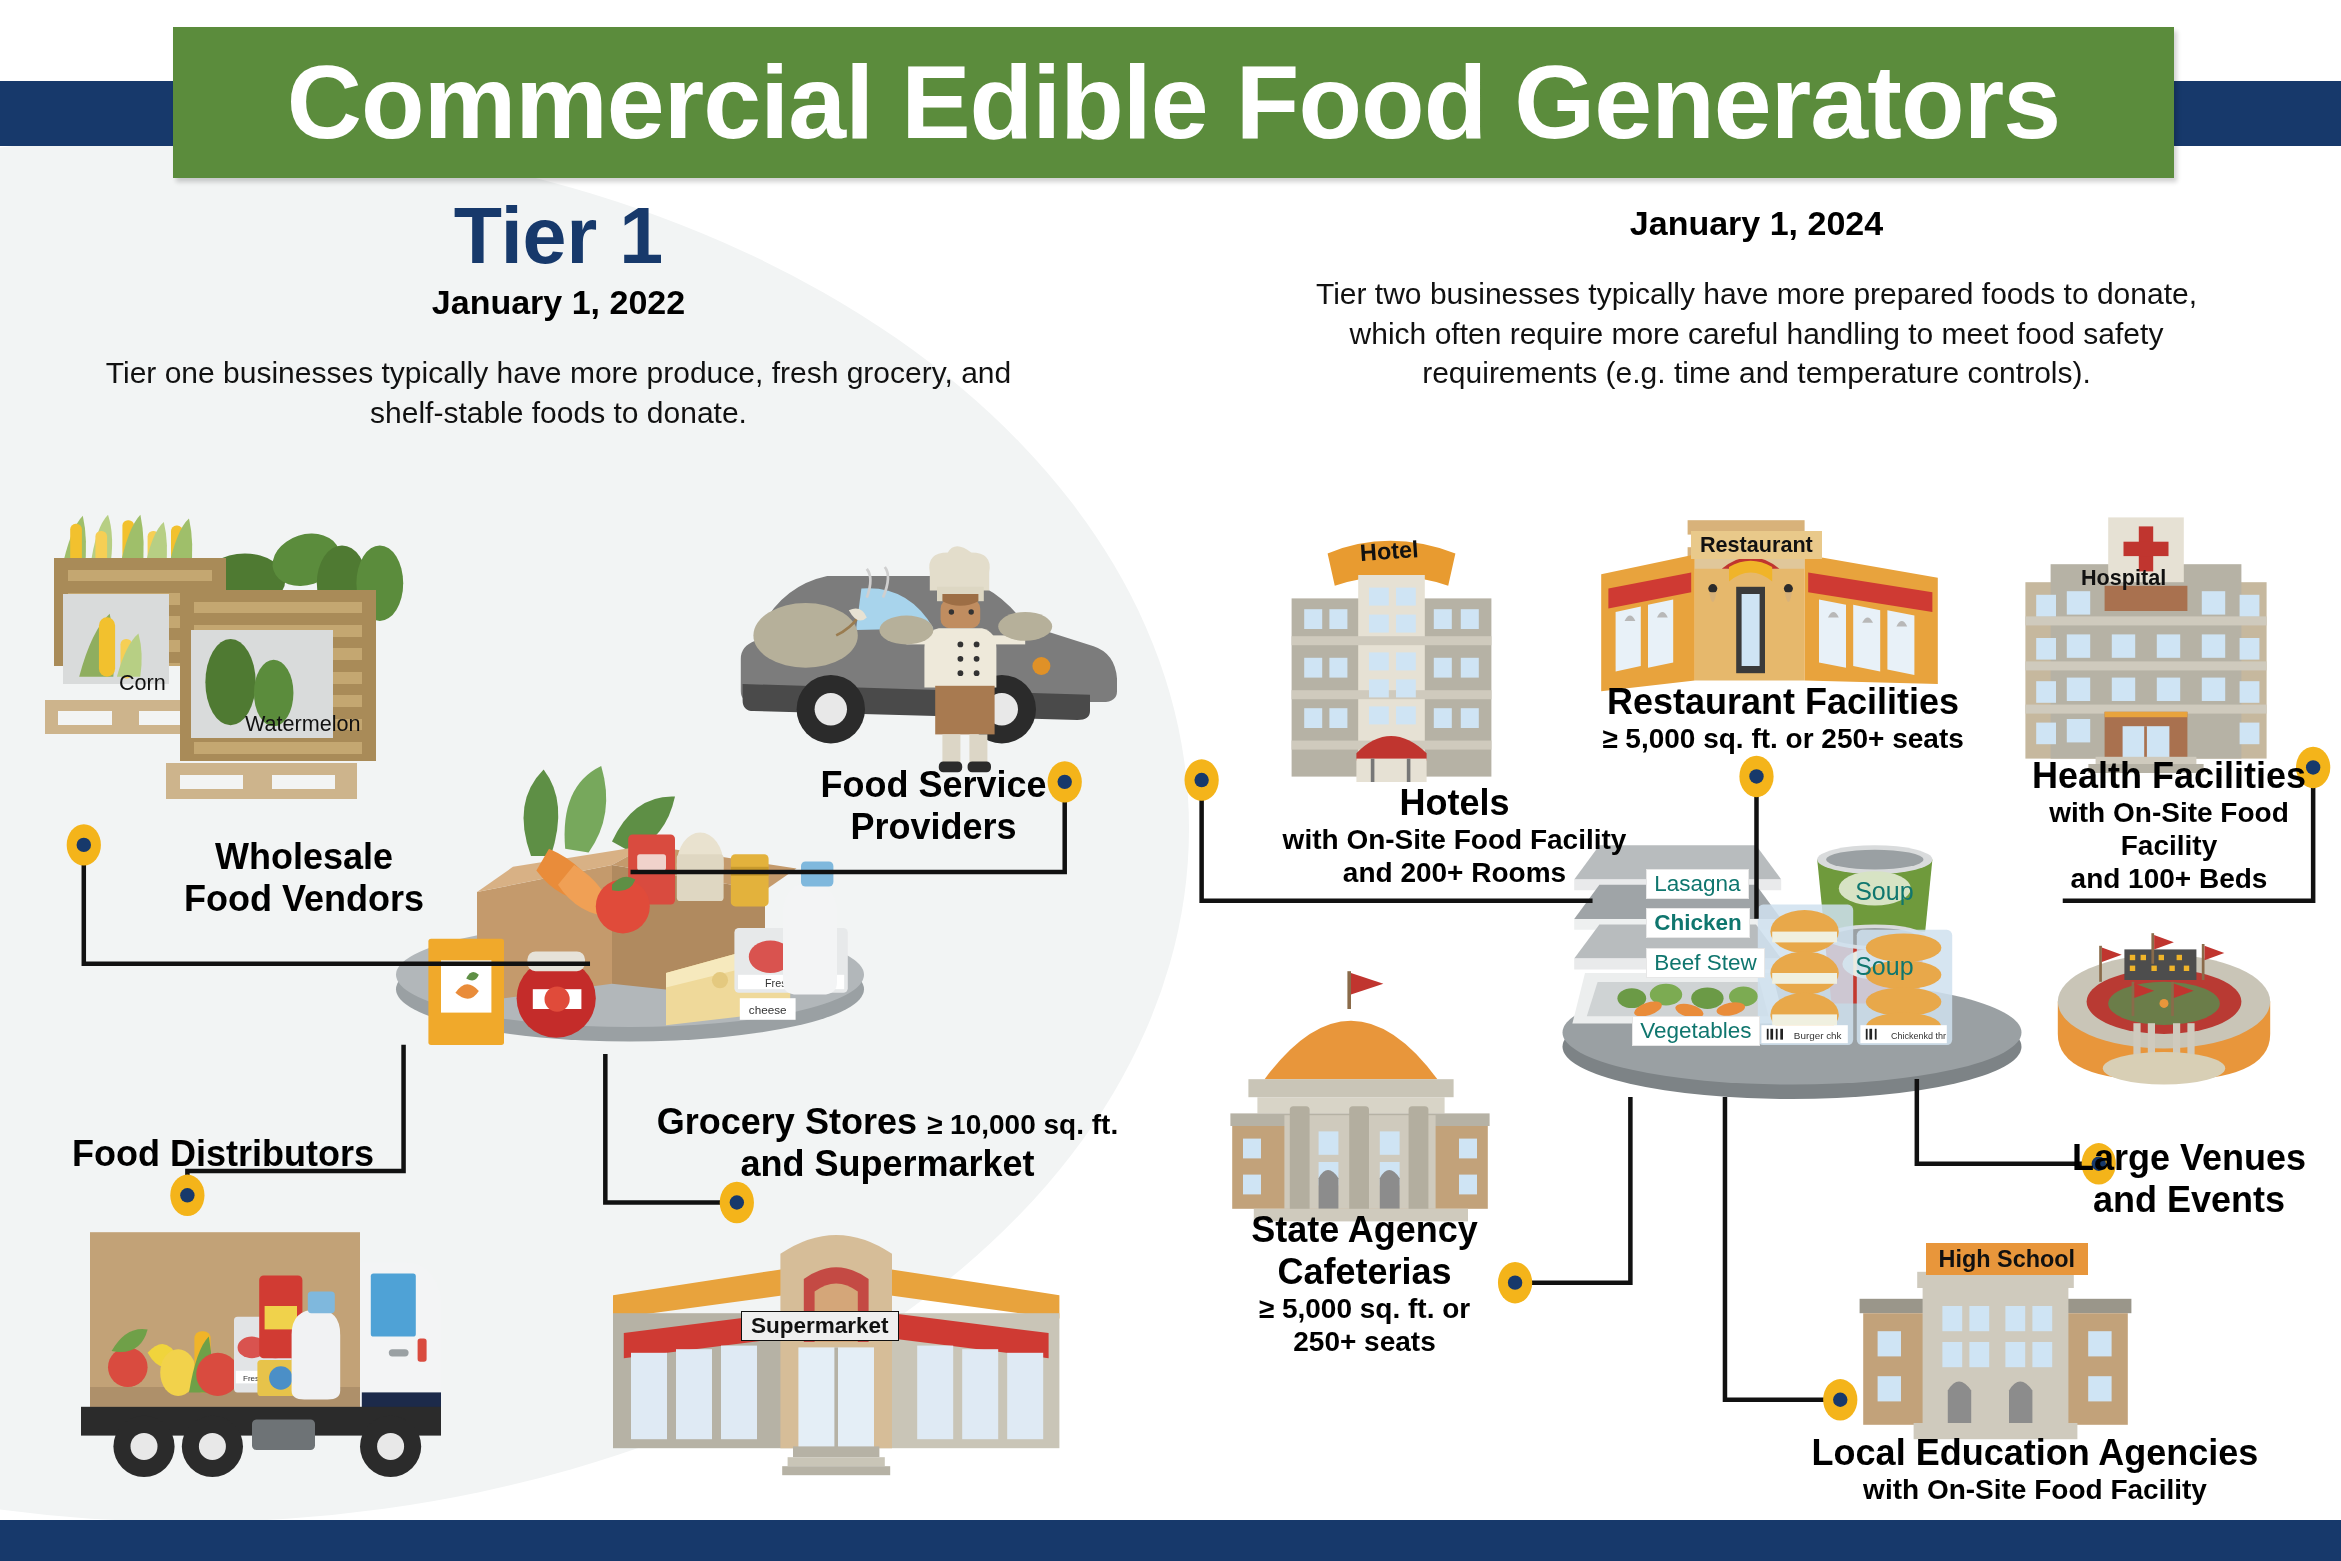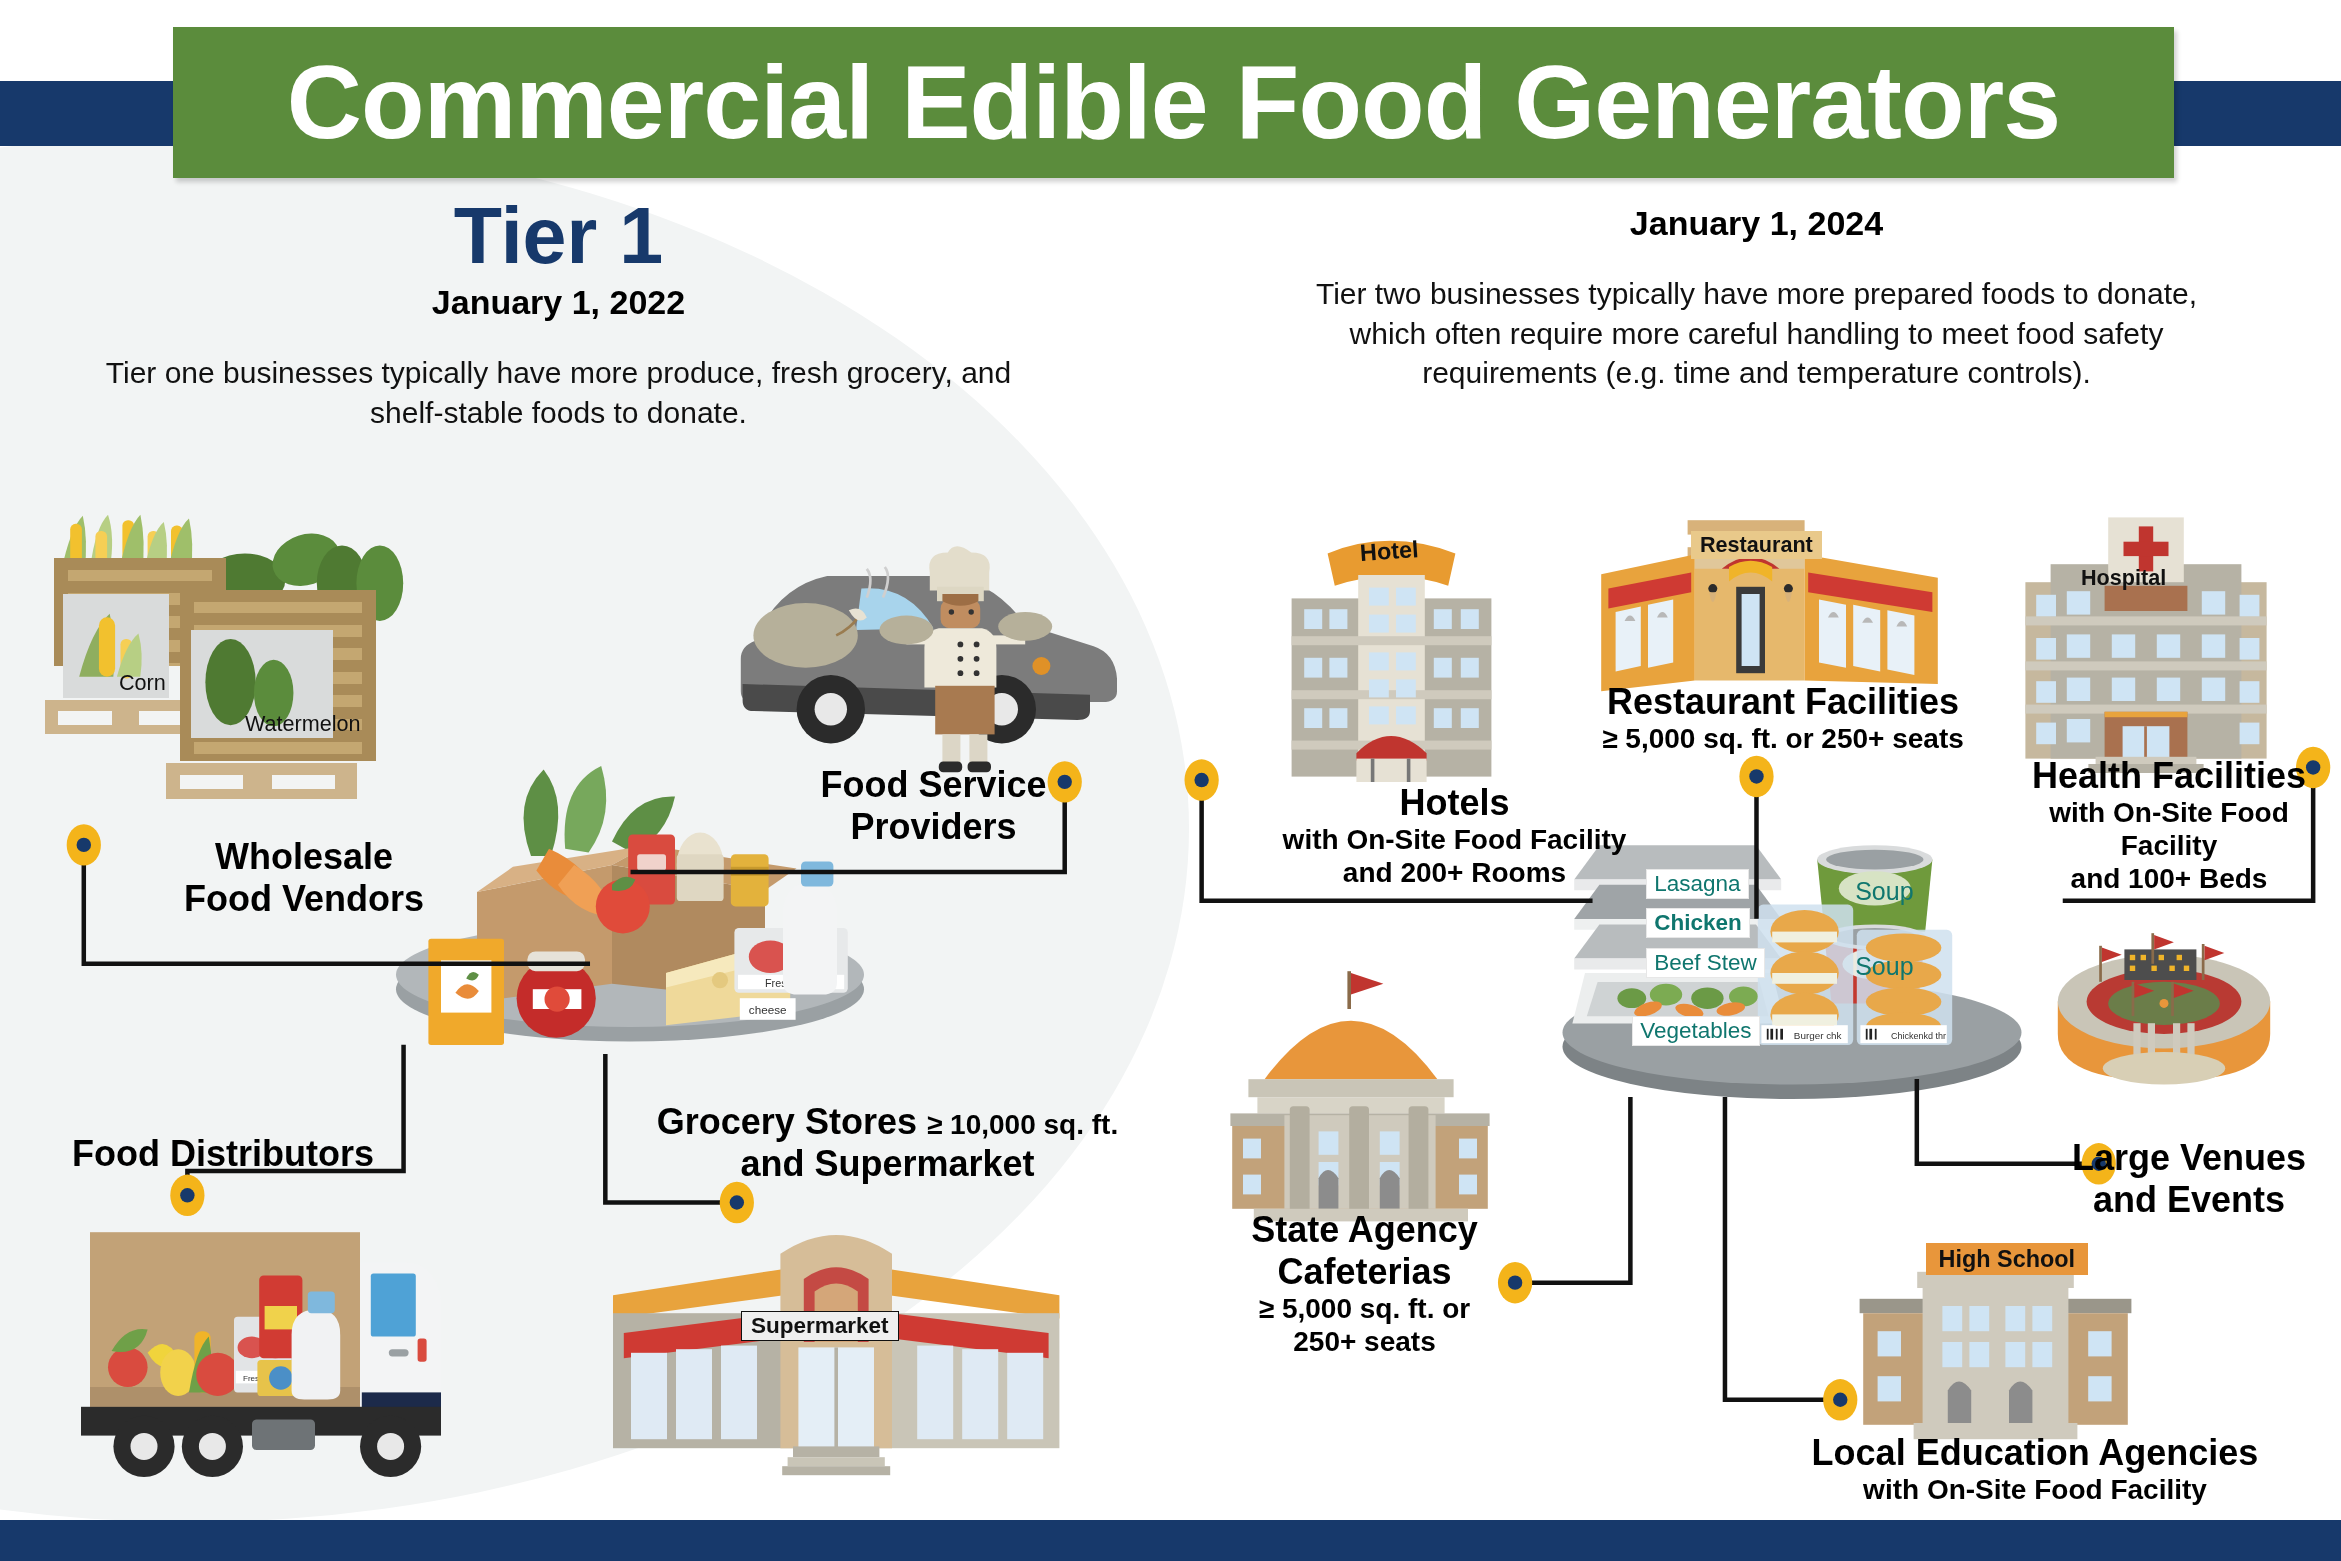--- a/index.html
+++ b/index.html
@@ -121,21 +121,21 @@
         <ellipse cx="232" cy="85" rx="45" ry="30" fill="#4f7a32"></ellipse>
         <ellipse cx="300" cy="62" rx="38" ry="28" transform="rotate(-18 300 62)" fill="#5b8c3c"></ellipse>
         <ellipse cx="340" cy="88" rx="28" ry="42" fill="#4f7a32"></ellipse>
         <ellipse cx="382" cy="88" rx="26" ry="42" fill="#5b8c3c"></ellipse>
       </g>
     </svg>
 
     <div class="crate" style="left:18px;top:54px;width:144px;height:108px;">
       <div class="slats"></div>
     </div>
-    <div class="crate" style="left:27px;top:90px;width:106px;height:104px;background:#d9dbdb;">
+    <div class="crate" style="left:27px;top:90px;width:106px;height:90px;background:#d9dbdb;">
       <svg width="106" height="106" style="position:absolute;left:0;top:0;" viewBox="0 0 118 118">
         <path d="M18 92 q14 -52 34 -70 q8 34 4 70 z" fill="#8fae5f"></path>
         <rect x="40" y="26" width="18" height="66" rx="9" fill="#f2c12e"></rect>
         <rect x="64" y="50" width="13" height="44" rx="6" fill="#f6cf55"></rect>
         <path d="M60 92 q10 -36 24 -48 q6 22 2 48 z" fill="#b7cf84"></path>
       </svg>
       <span class="signtxt" style="left:56px;top:76px;">Corn</span>
     </div>
     <div class="pallet" style="left:9px;top:196px;width:162px;height:34px;">
       <div class="gap" style="left:12.6px;top:10.8px;width:54px;"></div>

